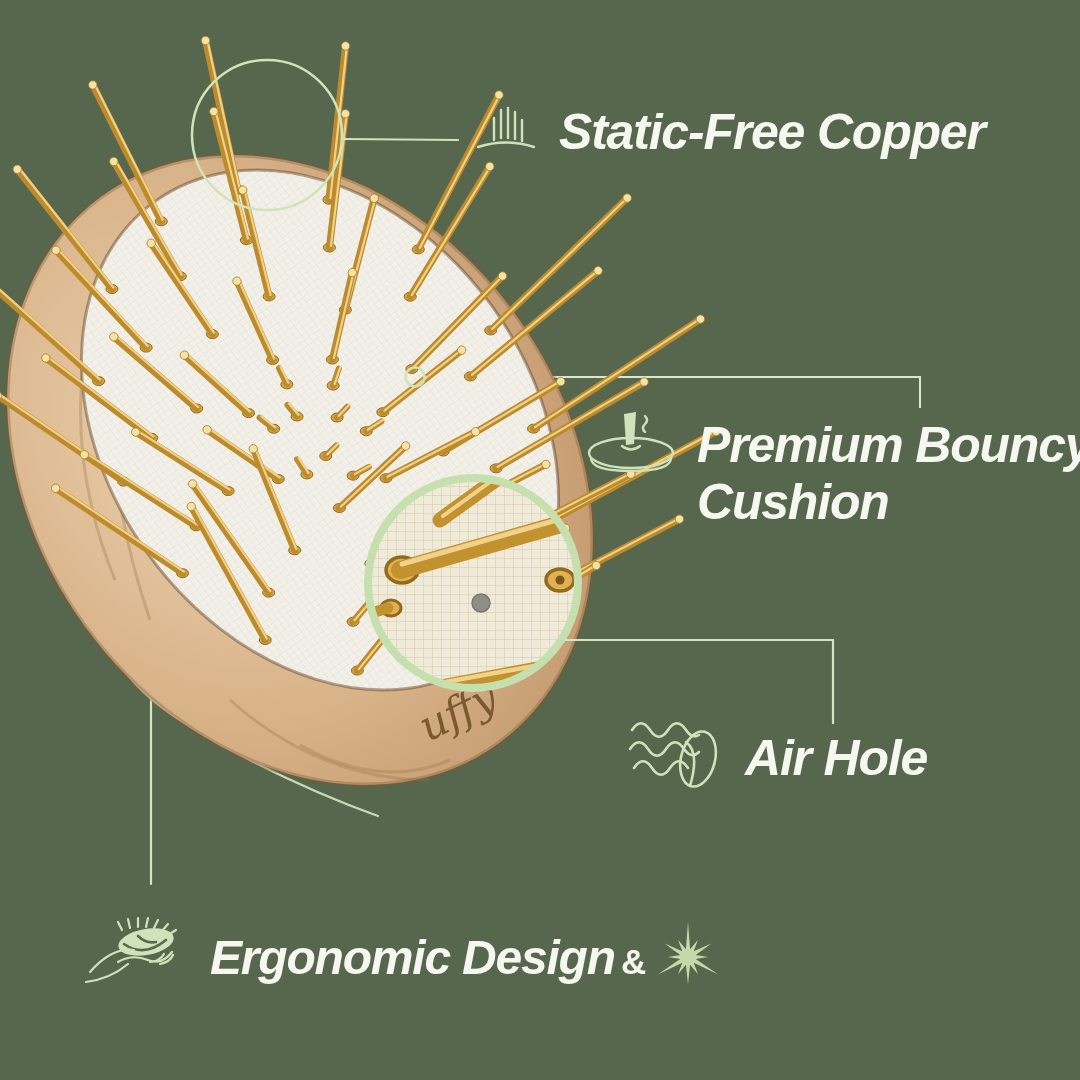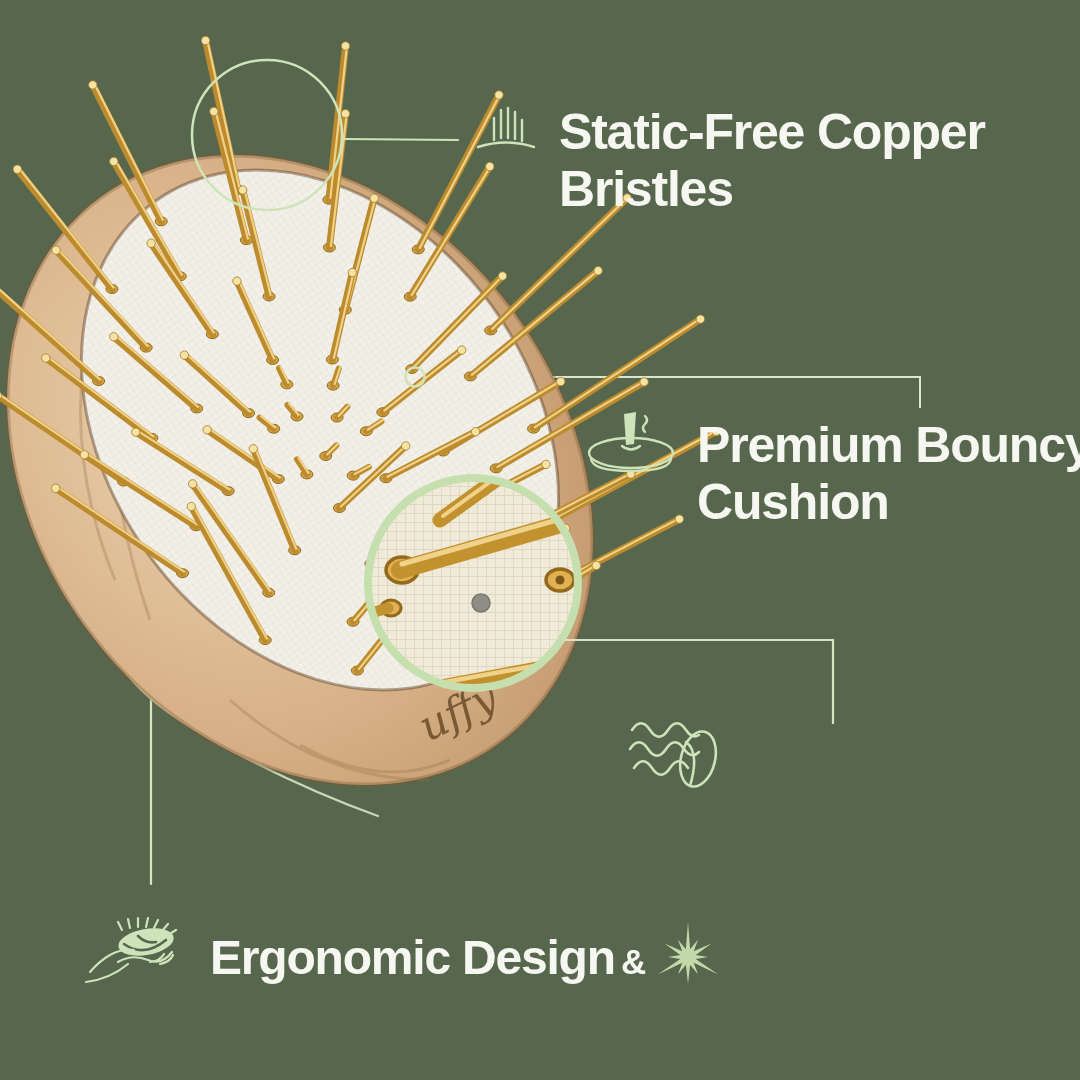--- a/index.html
+++ b/index.html
@@ -2,21 +2,21 @@
 <html><head>
 <meta charset="utf-8">
 <style>
   html,body{margin:0;padding:0;background:#57674d;}
   #stage{
     position:relative;width:1080px;height:1080px;overflow:hidden;
     background:#57674d;font-family:"Liberation Sans",sans-serif;
   }
   #scene{position:absolute;left:0;top:0;width:1080px;height:1080px;}
   .callout{position:absolute;color:#f6f7f1;font-weight:bold;letter-spacing:-1.2px;}
-  .callout .line{display:block;white-space:nowrap;}
+  .callout .line{display:block;white-space:nowrap;font-style:italic;}
   .big{font-size:50px;line-height:57px;}
   .bottom{font-size:48px;line-height:48px;}
   .amp{position:absolute;color:#f6f7f1;font-weight:bold;font-size:35px;}
   .icon{position:absolute;}
 </style>
 </head>
 <body>
 
 <div id="stage">
 
@@ -356,28 +356,30 @@
       <path d="M78,50 q10,-2 13,-9"></path>
     </g>
   </svg>
 
   <svg class="icon" style="left:652px;top:921px" width="72" height="72" viewBox="0 0 72 72" xmlns="http://www.w3.org/2000/svg">
     <polygon id="star-polygon" fill="#c4d9a9" points="36.0,1.0 38.1,28.3 46.0,18.7 41.7,30.3 59.4,22.5 43.7,33.9 56.0,36.0 43.7,38.1 66.3,53.5 41.7,41.7 46.0,53.3 38.1,43.7 36.0,63.0 33.9,43.7 26.0,53.3 30.3,41.7 5.7,53.5 28.3,38.1 16.0,36.0 28.3,33.9 12.6,22.5 30.3,30.3 26.0,18.7 33.9,28.3"></polygon>
   </svg>
 
   <div class="callout big" style="left:559px;top:104px">
     <span class="line">Static-Free Copper</span>
-    <span class="line">Bristles</span>
   </div>
 
   <div class="callout big" style="left:697px;top:417px">
     <span class="line">Premium Bouncy</span>
     <span class="line">Cushion</span>
   </div>
 
+  <div class="callout big" style="left:745px;top:730px">
+    <span class="line">Air Hole</span>
+  </div>
 
   <div class="callout bottom" style="left:210px;top:934px">
     <span class="line">Ergonomic Design</span>
   </div>
 
   <span class="amp" style="left:621px;top:942px">&amp;</span>
 
 
 </div>
 

